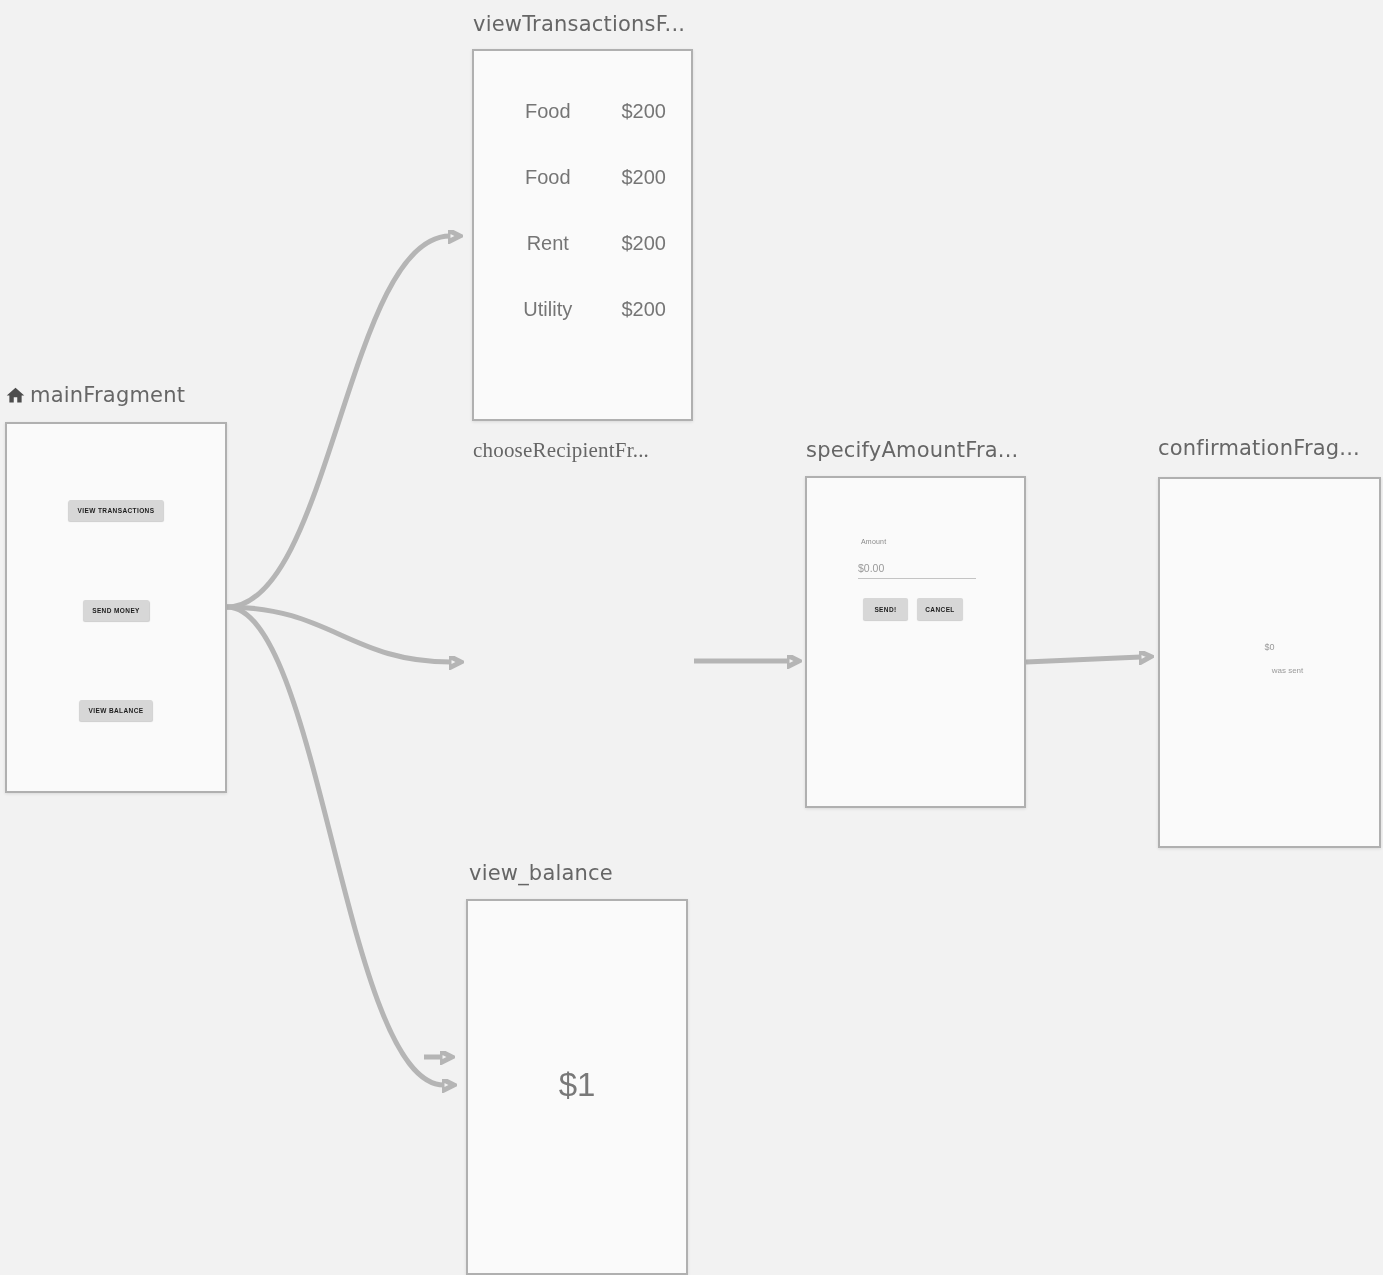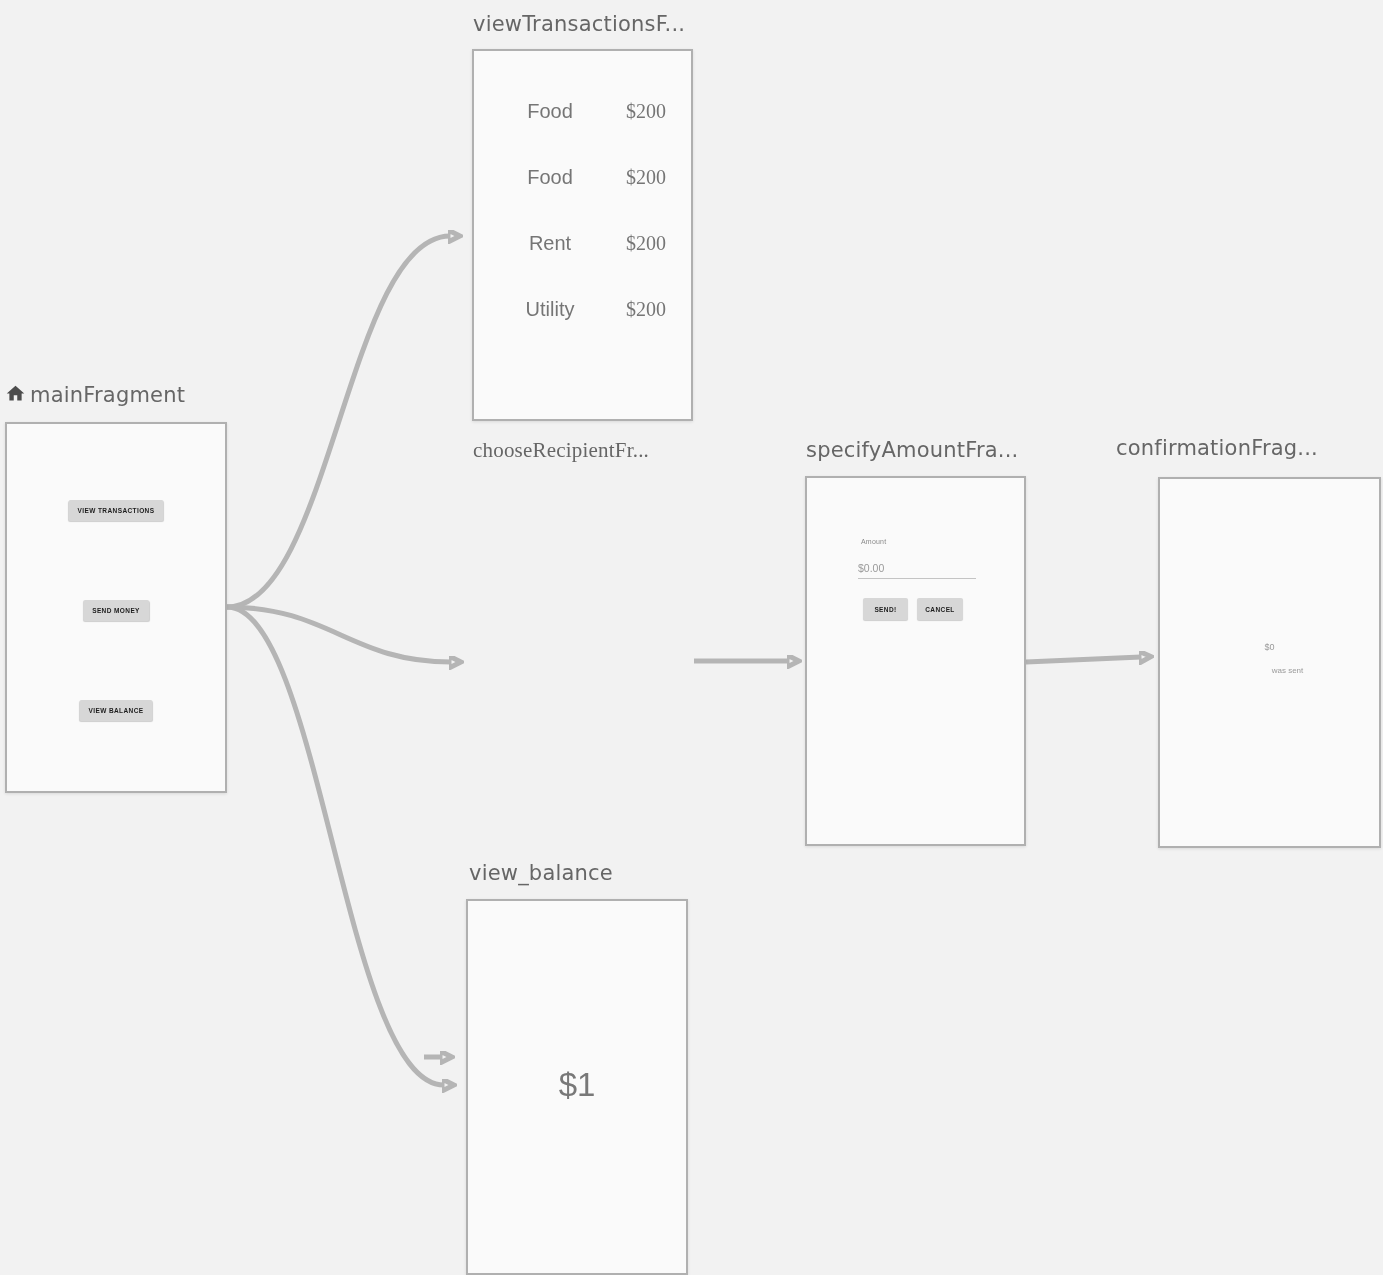--- a/index.html
+++ b/index.html
@@ -15,36 +15,36 @@
   *{margin:0;padding:0;box-sizing:border-box;}
   html,body{width:1383px;height:1275px;overflow:hidden;}
   body{background:var(--canvas-bg);font-family:"DejaVu Sans",sans-serif;position:relative;}
   .canvas{position:absolute;left:0;top:0;width:1383px;height:1275px;}
   svg.arrows{position:absolute;left:0;top:0;z-index:1;}
   svg.arrows path{fill:none;stroke:var(--arrow);stroke-width:5;}
 
   .frag-title{
     position:absolute;z-index:2;
     font-size:21px;color:var(--title-text);
-    display:flex;gap:4px;white-space:nowrap;
+    display:flex;align-items:center;gap:4px;white-space:nowrap;
     letter-spacing:0.2px;
   }
   .home-icon{width:21px;height:21px;flex:0 0 auto;}
   .panel{
     position:absolute;z-index:2;
     background:var(--panel-bg);
     border:2px solid var(--panel-border);
     box-shadow:0 1px 3px rgba(0,0,0,0.10);
   }
   
   .vt-list{padding-top:27px;}
   .vt-row{height:66px;display:flex;align-items:center;
     font-family:"Liberation Sans",sans-serif;font-size:20px;color:var(--preview-text);}
   .vt-label{width:152px;text-align:center;}
-  .vt-amount{flex:1;padding-right:25px;font-family:Liberation Serif, serif;}
+  .vt-amount{flex:1;padding-right:25px;}
 
   
   .a-btn{
     position:absolute;background:var(--button-bg);color:#1c1c1c;
     font-family:"Liberation Sans",sans-serif;font-size:6.5px;font-weight:bold;
     letter-spacing:0.4px;border-radius:2px;box-shadow:0 1px 1px rgba(0,0,0,0.18);
     display:flex;align-items:center;justify-content:center;white-space:nowrap;
   }
   .main-btn{left:50%;transform:translateX(-50%);height:21px;padding:0 9px;}
   .field-label{position:absolute;font-family:"Liberation Sans",sans-serif;
@@ -110,29 +110,29 @@
     </div>
   </div>
 
   <div class="frag-title" style="left:473px;top:438px;font-family:Liberation Serif, serif;">
     <span>chooseRecipientFr...</span>
   </div>
 
   <div class="frag-title" style="left:806px;top:438px;">
     <span>specifyAmountFra...</span>
   </div>
-  <div class="panel" style="left:805px;top:476px;width:221px;height:370px;">
+  <div class="panel" style="left:805px;top:476px;width:221px;height:332px;">
     <div class="field-label" style="left:54px;top:60px;">Amount</div>
     <div class="field-hint" style="left:51px;top:84px;font-size:10.5px;">$0.00</div>
     <div class="field-line" style="left:51px;top:100px;width:118px;background:#c4c4c4;"></div>
     <div class="a-btn" style="left:56px;top:120px;width:45px;height:22px;">SEND!</div>
     <div class="a-btn" style="left:110px;top:120px;width:46px;height:22px;">CANCEL</div>
   </div>
 
-  <div class="frag-title" style="left:1116px;top:436px;">
+  <div class="frag-title" style="left:1158px;top:436px;">
     <span>confirmationFrag...</span>
   </div>
   <div class="panel" style="left:1158px;top:477px;width:223px;height:371px;">
     <div class="center-text" style="top:163px;font-size:9px;color:#9a9a9a;">$0</div>
     <div class="center-text" style="top:187px;font-size:8px;color:#9a9a9a;margin-left:18px;">was sent</div>
   </div>
 
   <div class="frag-title" style="left:469px;top:861px;">
     <span>view_balance</span>
   </div>

